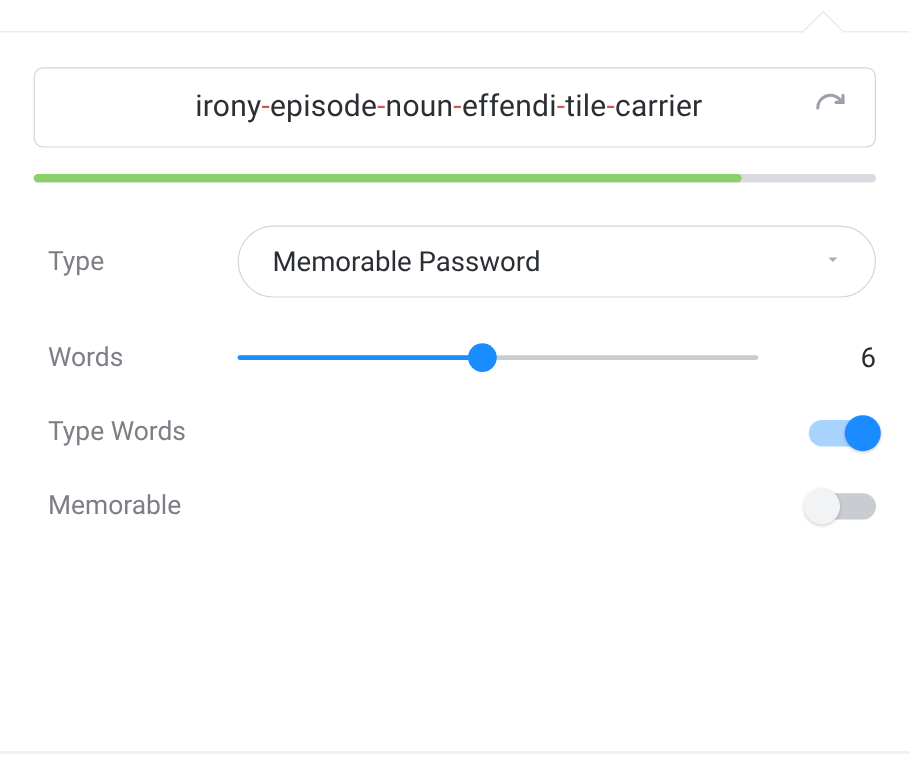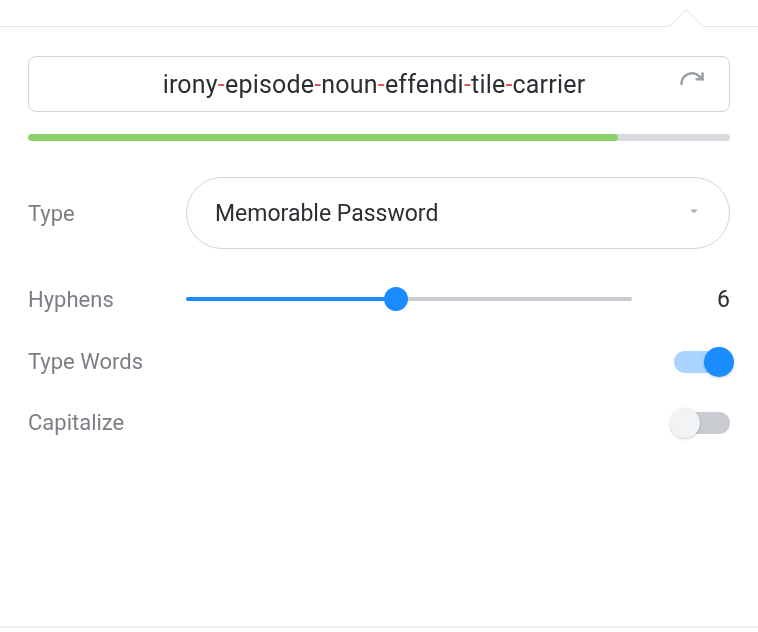--- a/index.html
+++ b/index.html
@@ -34,21 +34,21 @@
     position: absolute;
     top: 26px;
     left: 0;
     right: 0;
     bottom: 0;
     padding: 30px 28px 0 28px;
   }
   .pw-box {
     border: 1px solid #d1d5db;
     border-radius: 8px;
-    height: 56px;
+    height: 67px;
     display: flex;
     align-items: center;
     padding: 0 20px 0 56px;
     position: relative;
   }
   .pw-text {
     flex: 1;
     text-align: center;
     font-size: 25px;
     color: #2b2f33;
@@ -83,26 +83,27 @@
   }
   .row {
     display: flex;
     align-items: center;
     margin-top: 36px;
   }
   .row-label {
     width: 158px;
     font-size: 22px;
     color: #7c7f85;
+    margin-left: 12px;
   }
   .select {
     flex: 1;
     border: 1px solid #d1d5db;
     border-radius: 36px;
-    height: 72px;
+    height: 60px;
     display: flex;
     align-items: center;
     padding: 0 28px;
     cursor: pointer;
     position: relative;
   }
   .select-text {
     font-size: 23px;
     color: #2b2f33;
   }
@@ -220,42 +221,42 @@
       <span class="select-text">Memorable Password</span>
       <span class="caret">
         <svg width="18" height="18" viewBox="0 0 24 24" fill="currentColor">
             <path d="M7 10l5 5 5-5z"></path>
           </svg>
       </span>
     </div>
   </div>
 
   <div class="row">
-    <div class="row-label">Hyphens</div>
+    <div class="row-label">Words</div>
     <div class="slider-wrap">
       <div class="slider">
         <div class="track"></div>
         <div class="track-fill" id="track-fill" style="width: 47%;"></div>
         <div class="thumb" id="thumb" style="left: 47%;"></div>
       </div>
       <div class="length-val">6</div>
     </div>
   </div>
 
   <div class="row">
     <div class="row-label">Type Words</div>
     <div class="toggle-wrap">
       <div class="toggle on" id="toggle-fullwords">
         <div class="knob"></div>
       </div>
     </div>
   </div>
 
   <div class="row">
-    <div class="row-label">Capitalize</div>
+    <div class="row-label">Memorable</div>
     <div class="toggle-wrap">
       <div class="toggle off" id="toggle-capitalize">
         <div class="knob"></div>
       </div>
     </div>
   </div>
 
 
 </div>
 

